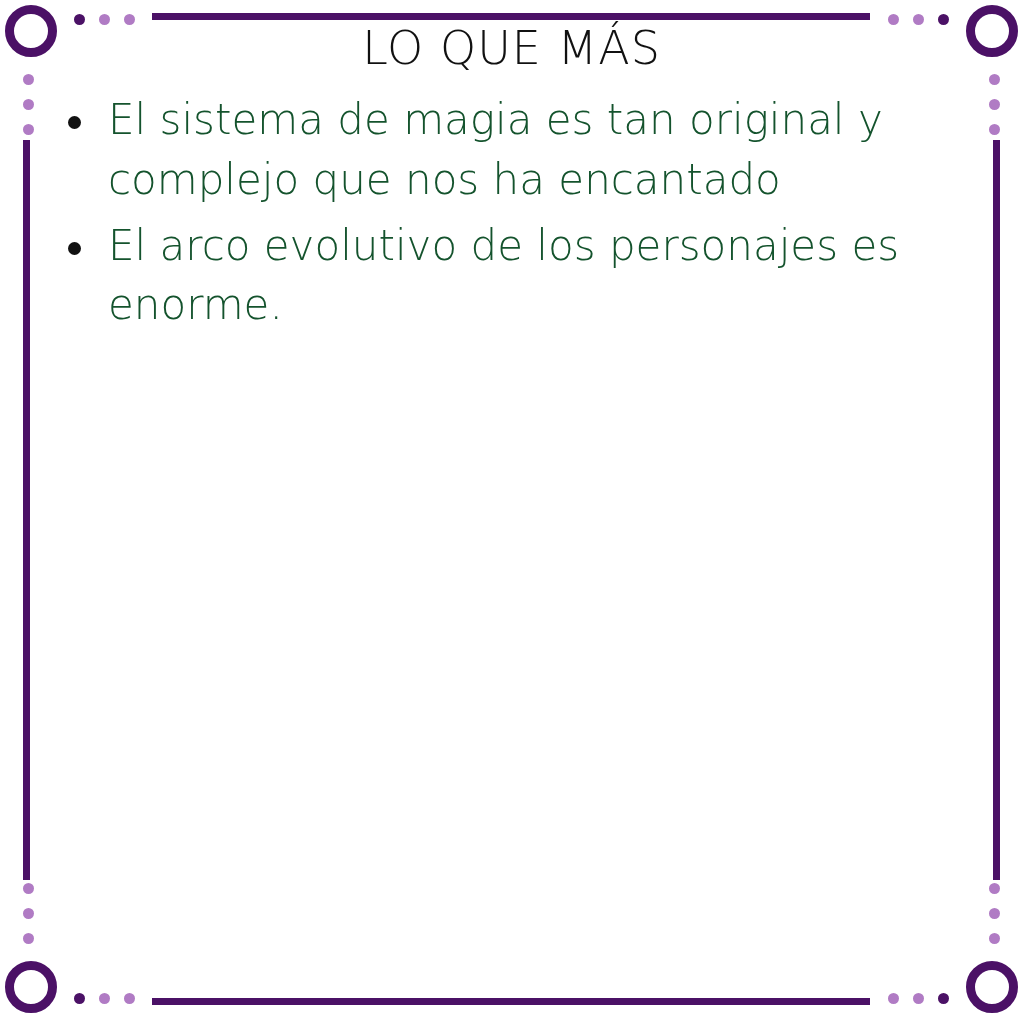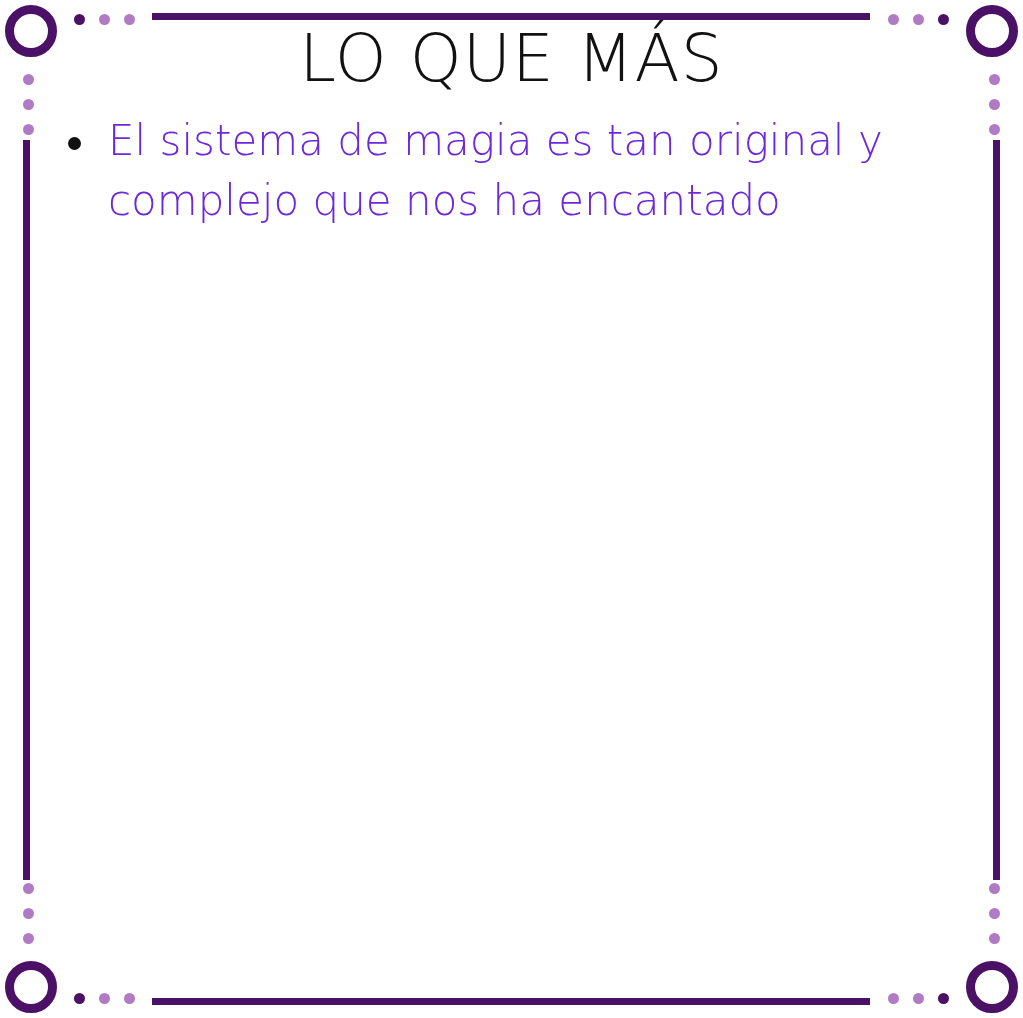--- a/index.html
+++ b/index.html
@@ -96,42 +96,42 @@
     left: 40px;
     right: 40px;
     top: 24px;
     bottom: 40px;
   }
 
   .title {
     text-align: center;
     font-family: "DejaVu Sans", sans-serif;
     font-weight: 300;
-    font-size: 66px;
+    font-size: 46px;
     letter-spacing: 1px;
     color: #111111;
     line-height: 1.05;
     margin: 0 0 18px 0;
   }
 
   ul.points {
     list-style: none;
     margin: 0;
     padding: 0 8px 0 14px;
   }
 
   ul.points li {
     position: relative;
     padding-left: 54px;
     margin-bottom: 6px;
     font-family: "DejaVu Sans", sans-serif;
     font-weight: 300;
     font-size: 42px;
     line-height: 1.42;
-    color: #6d28d9;
+    color: #14532d;
     text-align: justify;
     text-justify: inter-word;
   }
   ul.points li.no-justify {
     text-align: left;
   }
   ul.points li::before {
     content: "";
     position: absolute;
     left: 14px;
@@ -196,16 +196,17 @@
     <span class="dot"></span>
     <span class="dot"></span>
     <span class="dot"></span>
   </div>
 
   <div class="content">
     <h1 class="title">LO QUE MÁS</h1>
 
     <ul class="points">
       <li class="no-justify">El sistema de magia es tan original y complejo que nos ha encantado</li>
+      <li class="no-justify">El arco evolutivo de los personajes es enorme.</li>
     </ul>
   </div>
 
 </div>
 
 </body></html>

